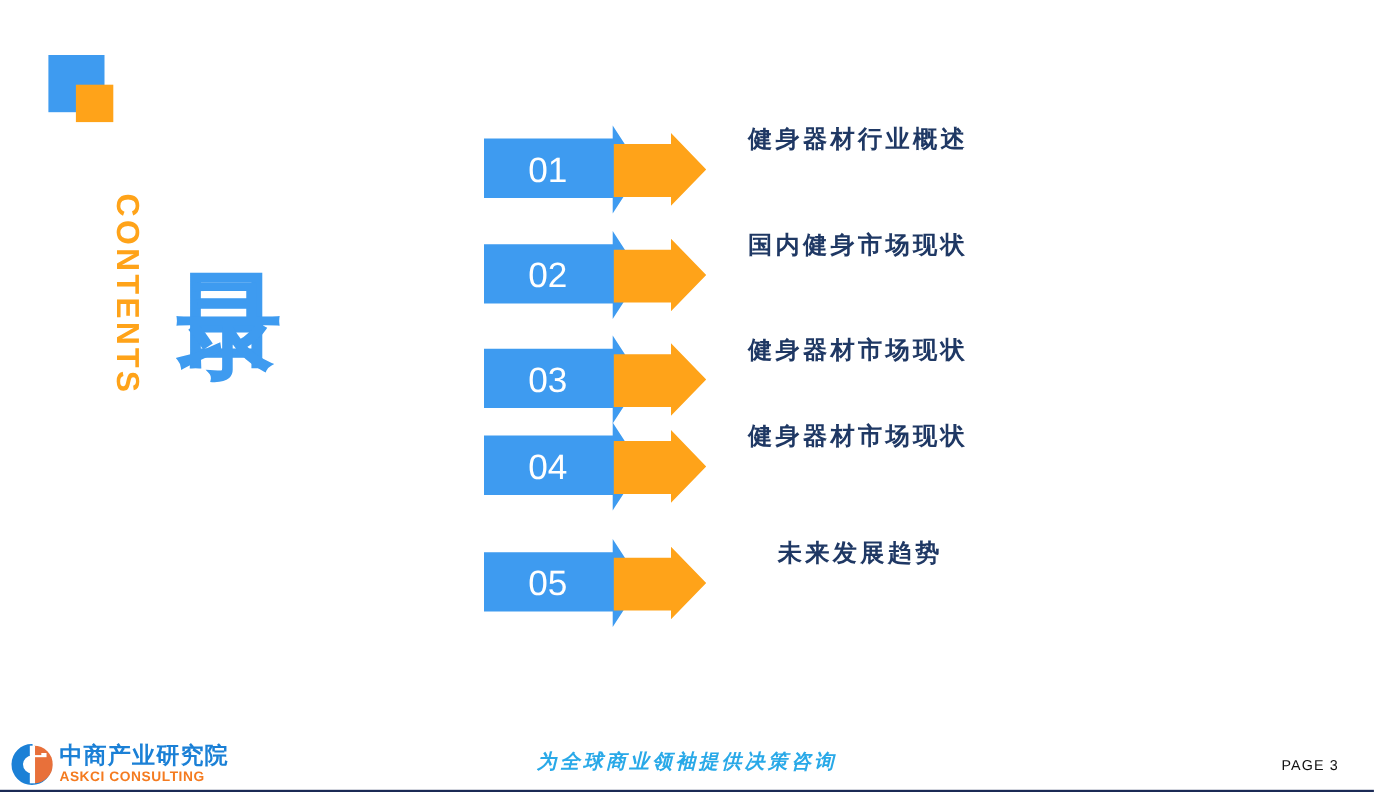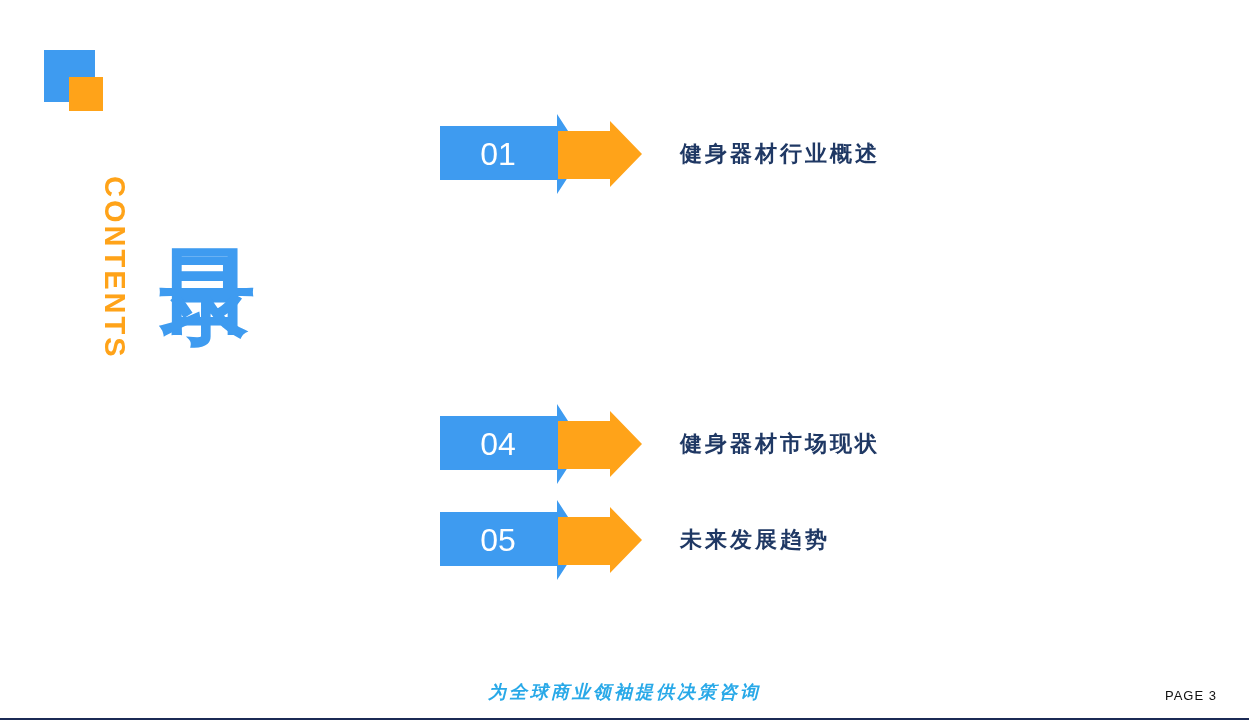--- a/index.html
+++ b/index.html
@@ -46,43 +46,43 @@
     text-align: center;
     font-family: "Liberation Sans", sans-serif;
     writing-mode: vertical-rl;
     letter-spacing: 4px;
   }
 
   
   .toc { position: absolute; left: 440px; top: 0; width: 700px; height: 720px; }
   .toc-row {
     position: absolute; left: 0;
-    display: flex; align-items: center;
+    display: flex; align-items: flex-start;
     height: 84px;
   }
   .toc-row .arrow-graphic { width: 212px; height: 84px; flex: 0 0 auto; }
   .toc-num {
     fill: #ffffff;
     font-family: "Liberation Sans", sans-serif;
     font-size: 32px;
   }
   .toc-label {
     margin-left: 28px;
     color: #1f3864;
     font-size: 22px;
     font-weight: 700;
     letter-spacing: 3px;
     font-family: "Liberation Serif", serif;
     white-space: nowrap;
   }
   .row-1 { top: 112px; }
   .row-2 { top: 208px; }
   .row-3 { top: 303px; }
-  .row-4 { top: 402px; }
-  .row-5 { top: 498px; }
+  .row-4 { top: 382px; }
+  .row-5 { top: 488px; gap: 27px; }
 
   
   .footer-logo {
     position: absolute; left: 10px; top: 676px;
     display: flex; align-items: center;
   }
   .footer-logo svg { width: 38px; height: 38px; margin-right: 6px; }
   .logo-cn {
     color: #1b80d6; font-size: 21px; font-weight: 700;
     font-family: "Liberation Sans", sans-serif;
@@ -125,21 +125,37 @@
 
     <div class="toc-row row-1">
       <svg class="arrow-graphic" viewBox="0 0 212 84" xmlns="http://www.w3.org/2000/svg">
         <polygon fill="#3e9bf0" points="0,14 117,14 117,2 143,42 117,82 117,68 0,68"></polygon>
         <polygon fill="#ffa319" points="118,19 170,19 170,9 202,42 170,75 170,67 118,67"></polygon>
         <text class="toc-num" x="58" y="53" text-anchor="middle">01</text>
       </svg>
       <div class="toc-label">健身器材行业概述</div>
     </div>
 
+    <div class="toc-row row-2">
+      <svg class="arrow-graphic" viewBox="0 0 212 84" xmlns="http://www.w3.org/2000/svg">
+        <polygon fill="#3e9bf0" points="0,14 117,14 117,2 143,42 117,82 117,68 0,68"></polygon>
+        <polygon fill="#ffa319" points="118,19 170,19 170,9 202,42 170,75 170,67 118,67"></polygon>
+        <text class="toc-num" x="58" y="53" text-anchor="middle">02</text>
+      </svg>
+      <div class="toc-label">国内健身市场现状</div>
+    </div>
 
+    <div class="toc-row row-3">
+      <svg class="arrow-graphic" viewBox="0 0 212 84" xmlns="http://www.w3.org/2000/svg">
+        <polygon fill="#3e9bf0" points="0,14 117,14 117,2 143,42 117,82 117,68 0,68"></polygon>
+        <polygon fill="#ffa319" points="118,19 170,19 170,9 202,42 170,75 170,67 118,67"></polygon>
+        <text class="toc-num" x="58" y="53" text-anchor="middle">03</text>
+      </svg>
+      <div class="toc-label">健身器材市场现状</div>
+    </div>
 
     <div class="toc-row row-4">
       <svg class="arrow-graphic" viewBox="0 0 212 84" xmlns="http://www.w3.org/2000/svg">
         <polygon fill="#3e9bf0" points="0,14 117,14 117,2 143,42 117,82 117,68 0,68"></polygon>
         <polygon fill="#ffa319" points="118,19 170,19 170,9 202,42 170,75 170,67 118,67"></polygon>
         <text class="toc-num" x="58" y="53" text-anchor="middle">04</text>
       </svg>
       <div class="toc-label">健身器材市场现状</div>
     </div>
 
@@ -147,18 +163,31 @@
       <svg class="arrow-graphic" viewBox="0 0 212 84" xmlns="http://www.w3.org/2000/svg">
         <polygon fill="#3e9bf0" points="0,14 117,14 117,2 143,42 117,82 117,68 0,68"></polygon>
         <polygon fill="#ffa319" points="118,19 170,19 170,9 202,42 170,75 170,67 118,67"></polygon>
         <text class="toc-num" x="58" y="53" text-anchor="middle">05</text>
       </svg>
       <div class="toc-label">未来发展趋势</div>
     </div>
 
   </div>
 
+  <div class="footer-logo">
+    <svg viewBox="0 0 40 40" xmlns="http://www.w3.org/2000/svg">
+      <circle cx="20" cy="20" r="14" fill="none" stroke="#1b80d6" stroke-width="11" stroke-dasharray="66 22" stroke-dashoffset="-11" transform="rotate(-45 20 20)"></circle>
+      <path d="M 22 2 A 18 18 0 0 1 22 38 Z" fill="#e8703a"></path>
+      <rect x="20" y="9" width="14" height="4" fill="#ffffff"></rect>
+      <rect x="18" y="2" width="5" height="36" fill="#ffffff"></rect>
+      <rect x="23" y="5" width="6" height="6" fill="#e8703a"></rect>
+    </svg>
+    <div>
+      <div class="logo-cn">中商产业研究院</div>
+      <div class="logo-en">ASKCI CONSULTING</div>
+    </div>
+  </div>
 
   <div class="footer-slogan">为全球商业领袖提供决策咨询</div>
 
   <div class="page-num">PAGE 3</div>
 
 </div>
 
 </body></html>

